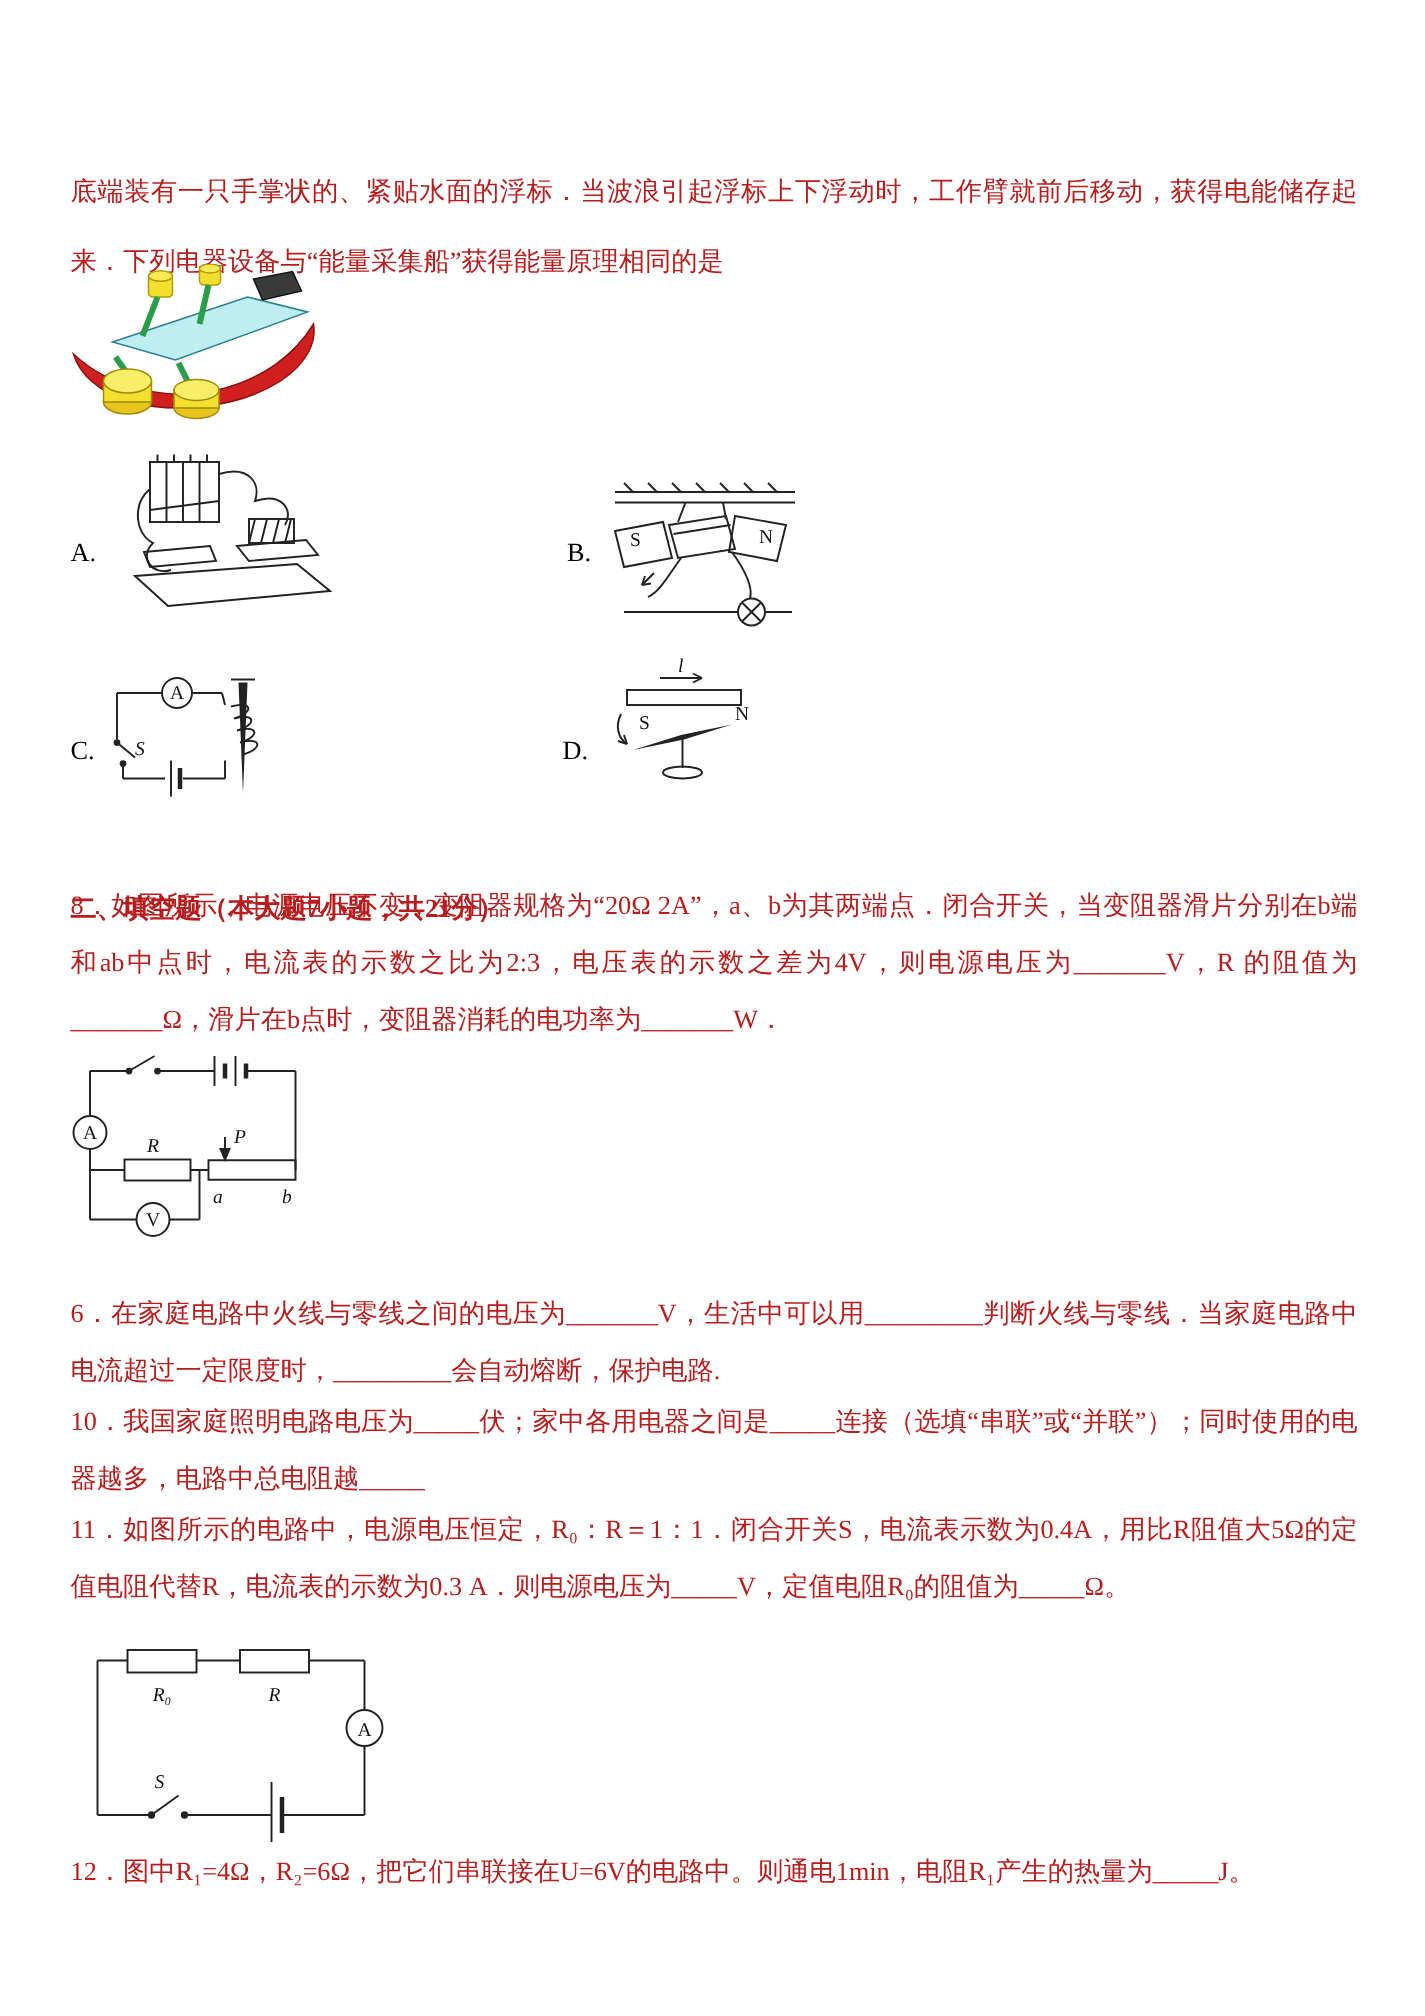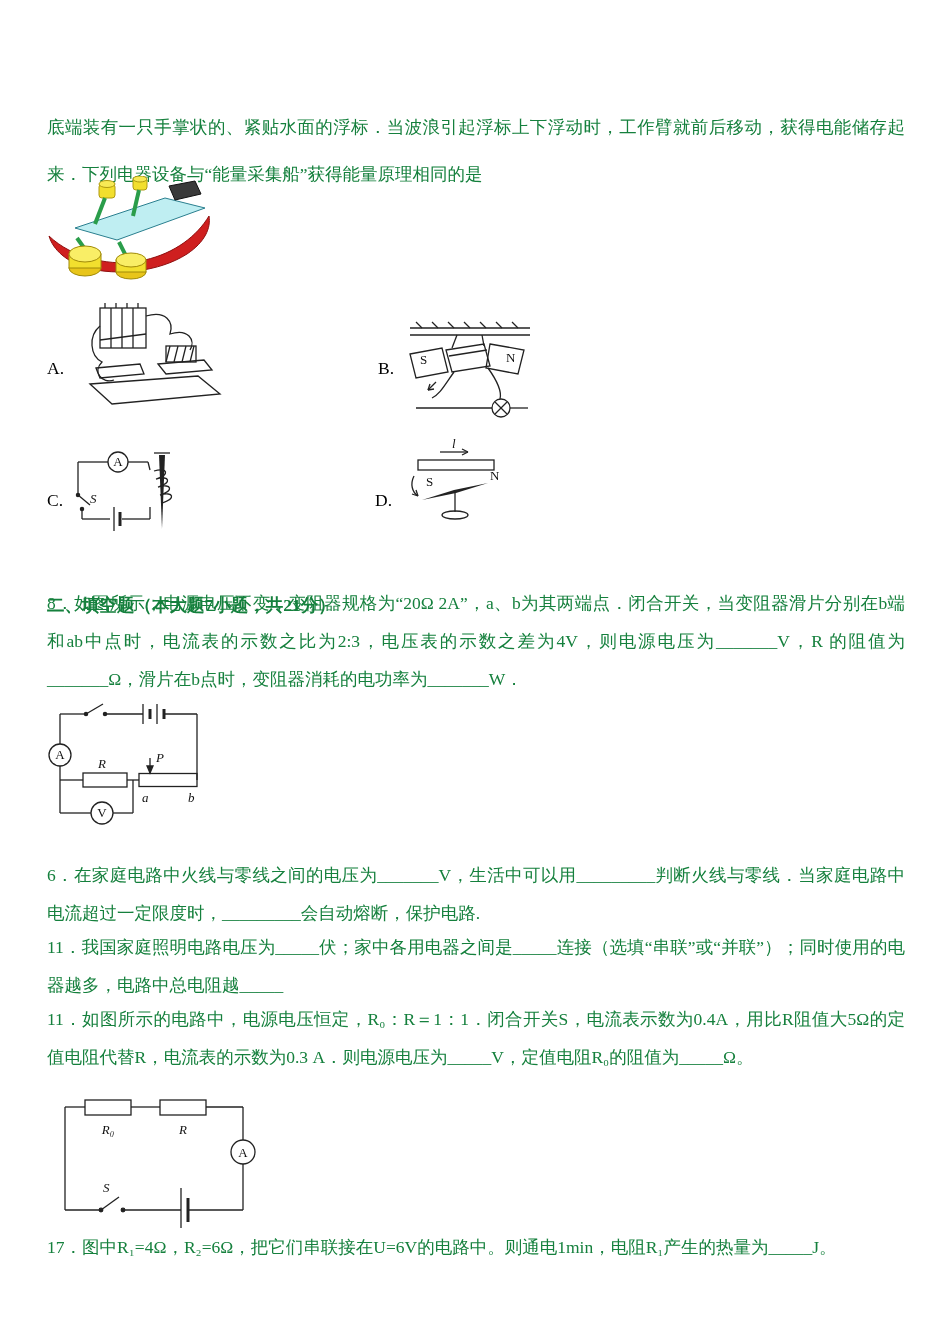--- a/index.html
+++ b/index.html
@@ -1,19 +1,19 @@
 <!DOCTYPE html>
 <html><head>
 <meta charset="utf-8">
 <style>
   html,body{margin:0;padding:0;background:#ffffff;}
   .page{position:relative;width:950px;height:1344px;background:#fff;
         font-family:"Liberation Serif",serif;color:#000;overflow:hidden;}
   .para{position:absolute;width:858px;font-size:17.5px;line-height:38px;
-        text-align:justify;color:#15803d;}
+        text-align:justify;color:#b91c1c;}
   .intro{left:47px;top:86px;line-height:47px;}
   .sec{left:47px;top:568px;font-weight:bold;}
   .q8{left:47px;top:566px;}
   .q9{left:47px;top:838px;}
   .q10{left:47px;top:910px;}
   .q11{left:47px;top:982px;}
   .q12{left:47px;top:1210px;}
   .opt-label{position:absolute;font-size:17.5px;}
   .opt-a{left:47px;top:358px;}
   .opt-b{left:378px;top:358px;}
@@ -233,21 +233,21 @@
       <text x="13" y="59" text-anchor="middle">A</text>
       <text x="55" y="117" text-anchor="middle">V</text>
       <text x="55" y="68" class="it" text-anchor="middle">R</text>
       <text x="109" y="62" class="it">P</text>
       <text x="95" y="102" class="it">a</text>
       <text x="141" y="102" class="it">b</text>
     </svg>
   </div>
 
   <p class="para q9">6．在家庭电路中火线与零线之间的电压为_______V，生活中可以用_________判断火线与零线．当家庭电路中电流超过一定限度时，_________会自动熔断，保护电路.</p>
-  <p class="para q10">11．我国家庭照明电路电压为_____伏；家中各用电器之间是_____连接（选填“串联”或“并联”）；同时使用的电器越多，电路中总电阻越_____</p>
+  <p class="para q10">10．我国家庭照明电路电压为_____伏；家中各用电器之间是_____连接（选填“串联”或“并联”）；同时使用的电器越多，电路中总电阻越_____</p>
   <p class="para q11">11．如图所示的电路中，电源电压恒定，R₀：R＝1：1．闭合开关S，电流表示数为0.4A，用比R阻值大5Ω的定值电阻代替R，电流表的示数为0.3 A．则电源电压为_____V，定值电阻R₀的阻值为_____Ω。</p>
 
   <div class="fig fig-q11">
     <svg width="215" height="140" viewBox="0 0 215 140">
       <g class="wire">
         <line x1="10" y1="15" x2="30" y2="15"></line>
         <rect x="30" y="8" width="46" height="15"></rect>
         <line x1="76" y1="15" x2="105" y2="15"></line>
         <rect x="105" y="8" width="46" height="15"></rect>
         <line x1="151" y1="15" x2="188" y2="15"></line>
@@ -264,15 +264,15 @@
         <line x1="10" y1="118" x2="10" y2="15"></line>
       </g>
       <circle class="wire" cx="188" cy="60" r="12"></circle>
       <text x="53" y="42" class="it" text-anchor="middle">R₀</text>
       <text x="128" y="42" class="it" text-anchor="middle">R</text>
       <text x="188" y="65" text-anchor="middle">A</text>
       <text x="48" y="100" class="it">S</text>
     </svg>
   </div>
 
-  <p class="para q12">17．图中R₁=4Ω，R₂=6Ω，把它们串联接在U=6V的电路中。则通电1min，电阻R₁产生的热量为_____J。</p>
+  <p class="para q12">12．图中R₁=4Ω，R₂=6Ω，把它们串联接在U=6V的电路中。则通电1min，电阻R₁产生的热量为_____J。</p>
 
 </div>
 
 </body></html>

